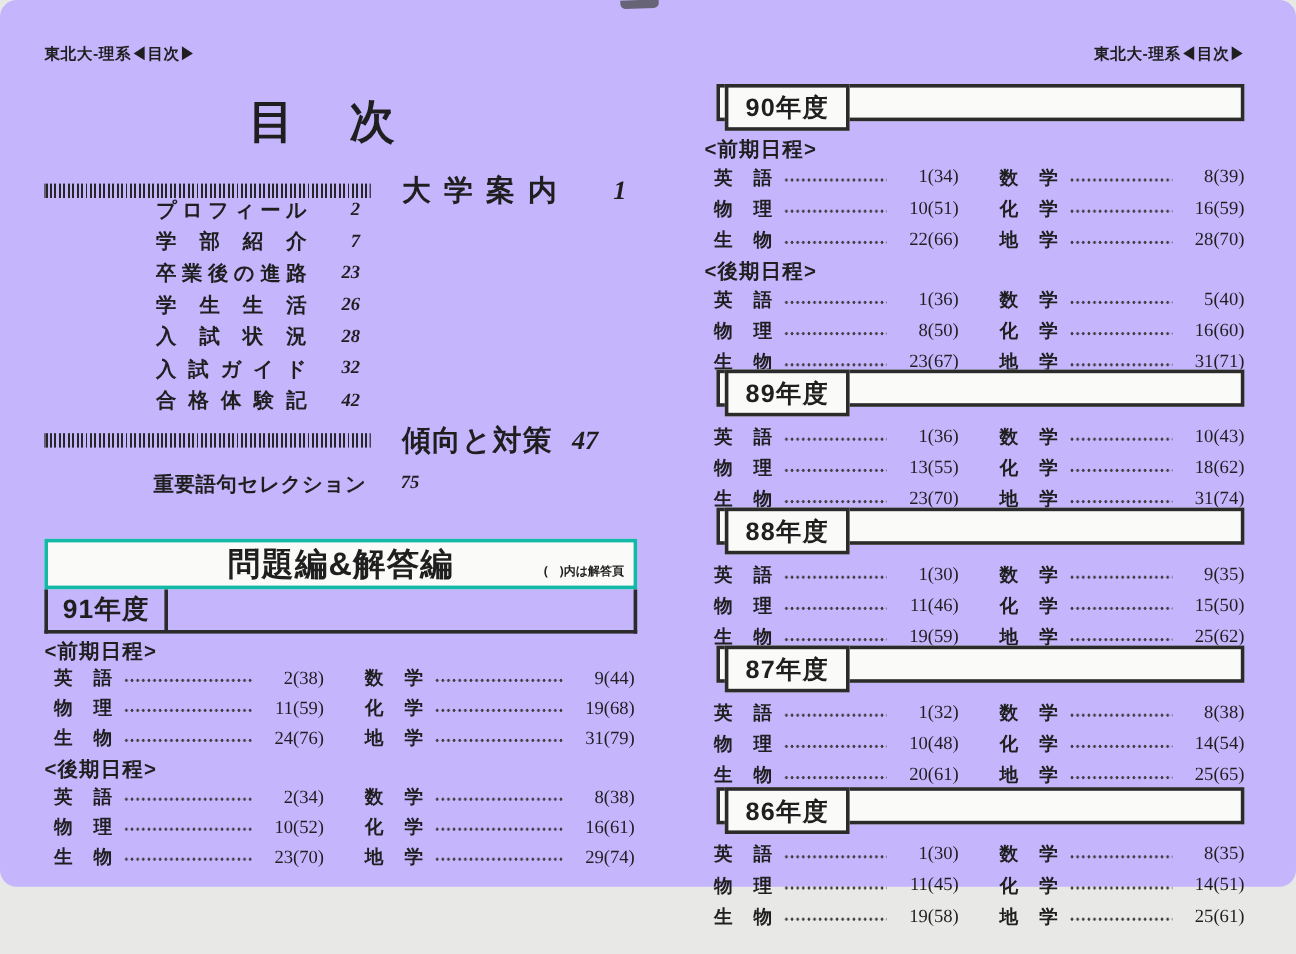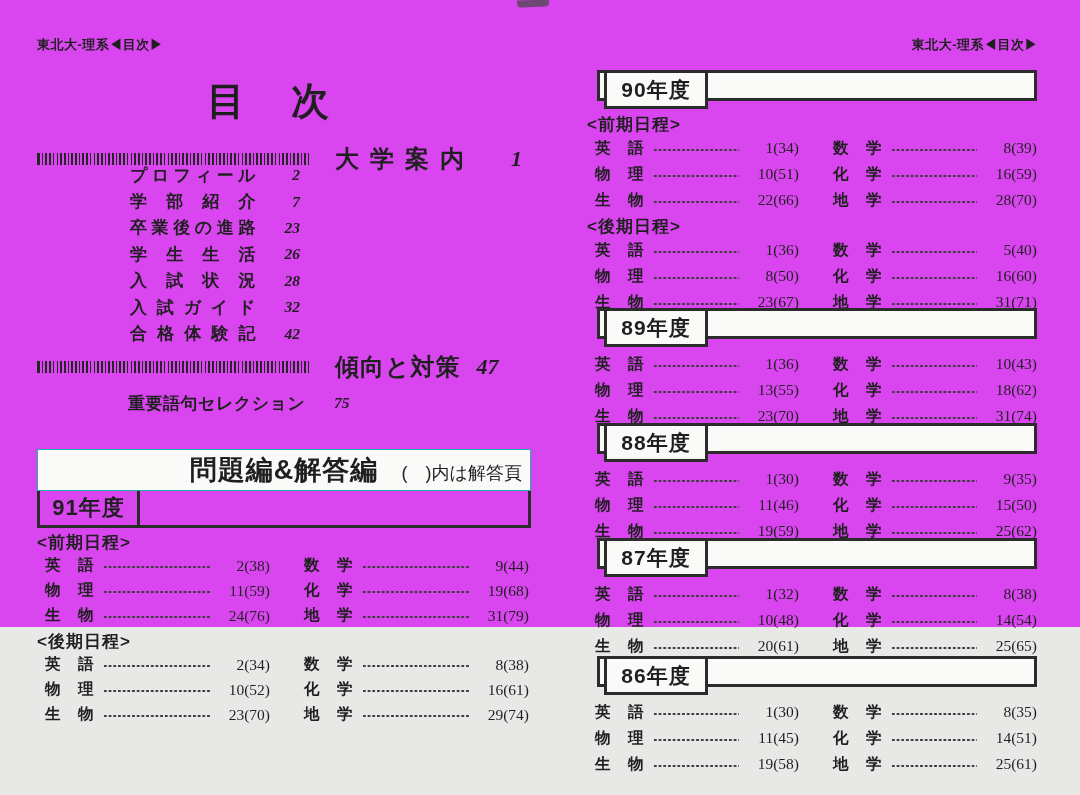--- a/index.html
+++ b/index.html
@@ -2,21 +2,21 @@
 <html><head>
 <meta charset="utf-8">
 <style>
   * { margin:0; padding:0; box-sizing:border-box; }
   html,body { width:1080px; height:795px; overflow:hidden; }
   body {
     background:#e8e8e6;
     font-family:"Liberation Sans", sans-serif;
     color:#1f1f1f;
   }
-  .sheet { position:relative; width:1080px; height:627px; background:#d946ef; }
+  .sheet { position:relative; width:1080px; height:739px; background:#c4b5fd;border-radius:14px; }
   .artifact { position:absolute; left:517px; top:0; width:32px; height:7px;
               background:#4a4a4a; border-radius:0 0 4px 4px; opacity:.75; transform:rotate(-2deg); }
   .hdr { position:absolute; top:36px; font-size:13px; font-weight:bold; letter-spacing:.5px; }
   .hdr.l { left:37px; }
   .hdr.r { right:42px; }
   .title { position:absolute; left:40px; top:76px; width:460px; text-align:center;
            font-size:38px; font-weight:bold; letter-spacing:4px; }
   .sec { position:absolute; left:37px; width:472px; height:30px; display:flex; align-items:center; }
   .band { width:272px; height:12px; flex:none; margin-right:6px;
           background:repeating-linear-gradient(90deg,#262626 0 1.6px,transparent 1.6px 3.7px);
@@ -28,24 +28,24 @@
             font-weight:600; margin-left:16px; }
   .toc { position:absolute; left:130px; top:162px; }
   .toc-item { height:26.4px; display:flex; align-items:center; font-size:17px; }
   .toc-label { display:inline-block; width:126px; text-align:justify; text-align-last:justify;
                font-weight:600; letter-spacing:.5px; }
   .toc-pg { font-family:"Liberation Serif", serif; font-style:italic; font-size:15.5px;
             font-weight:600; margin-left:20px; min-width:24px; text-align:right; }
   .toc.sel { left:128px; top:390px; }
   .toc.sel .toc-label { width:auto; text-align:left; text-align-last:left; }
   .abox { position:absolute; left:37px; top:449px; width:494px; }
-  .abox-t { height:42px; border:1px solid #14b8a6; position:relative;
+  .abox-t { height:42px; border:3px solid #14b8a6; position:relative;
             display:flex; align-items:center; justify-content:center; background:#fafaf8; }
   .abox-title { font-size:27px; font-weight:bold; letter-spacing:1px; }
-  .abox-note { position:absolute; right:8px; bottom:5px; font-size:18px; font-weight:400;margin-left:45px; }
+  .abox-note { position:absolute; right:8px; bottom:5px; font-size:10px; font-weight:700;margin-left:45px; }
   .abox-y { height:37px; border:3px solid #2b2b2b; border-top:none; display:flex; }
   .ycell { width:100px; border-right:3px solid #2b2b2b; display:flex; align-items:center;
            justify-content:center; font-size:22px; font-weight:bold; letter-spacing:1px; }
   .sched { position:absolute; left:37px; top:531px; width:494px; }
   .slabel { font-size:17px; font-weight:bold; height:22px; display:flex; align-items:center;
             letter-spacing:1px; }
   .srow { display:flex; align-items:center; height:25px; padding:0 2px 0 8px; }
   .cell { flex:1; display:flex; align-items:center; min-width:0; }
   .cell + .cell { margin-left:34px; }
   .subj { font-weight:bold; font-size:15.5px; white-space:pre; letter-spacing:1px; }

